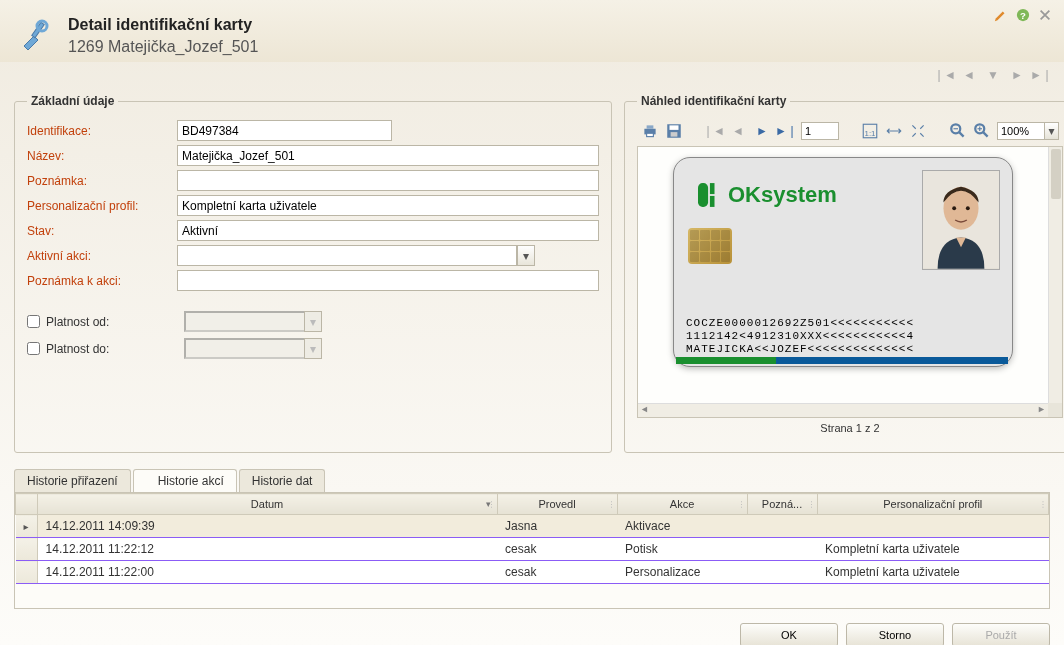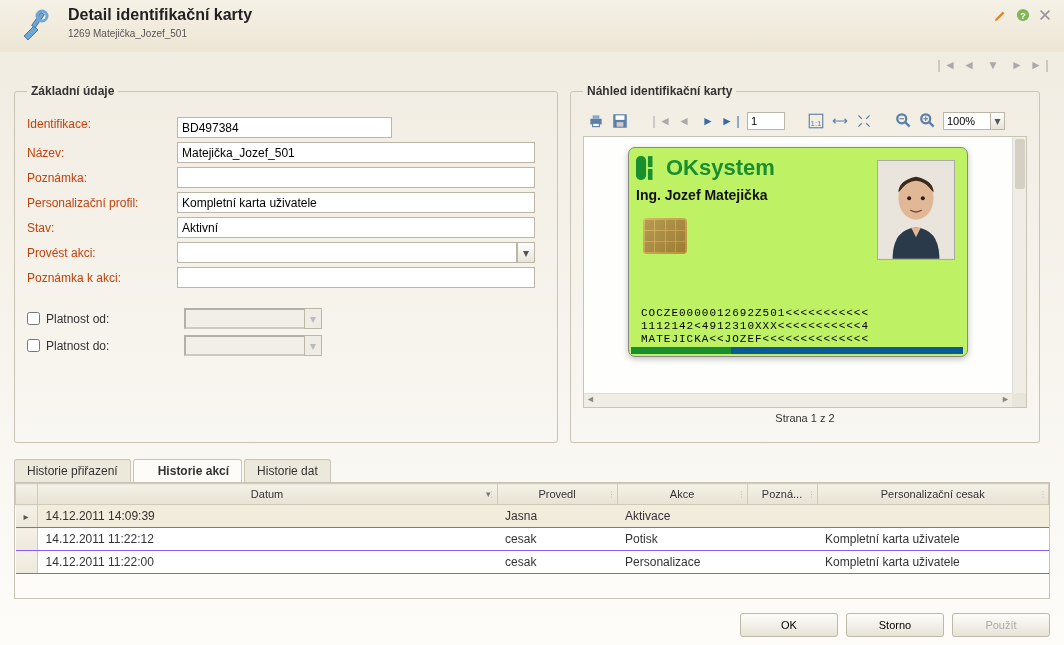--- a/index.html
+++ b/index.html
@@ -8,40 +8,40 @@
   font-size: 12px;
   background: linear-gradient(to bottom, #f0ebe0 0%, #fdfcf9 100%);
   color: #333;
   width: 1064px;
   height: 645px;
   overflow: hidden;
 }
 .window-header {
   display: flex;
   align-items: flex-start;
-  padding: 6px 14px 6px 14px;
+  padding: 16px 14px 6px 14px;
   background: linear-gradient(to bottom, #f5f1e6, #ede6d5);
   position: relative;
 }
 .window-header .tool-icon {
   width: 40px;
   height: 40px;
   margin-right: 14px;
   display: flex;
   align-items: center;
   justify-content: center;
 }
 .window-header .titles { flex: 1; }
 .window-title {
   font-size: 16px;
   font-weight: bold;
   color: #222;
 }
 .window-subtitle {
-  font-size: 10px;
+  font-size: 16px;
   color: #555;
   margin-top: 4px;
 }
 .header-actions {
   position: absolute;
   right: 12px;
   top: 8px;
   display: flex;
   gap: 8px;
   align-items: center;
@@ -95,22 +95,22 @@
   color: #c2410c;
 }
 .form-row input[type="text"],
 .form-row .txt-input {
   height: 21px;
   border: 1px solid #bbb6a6;
   background: #fff;
   padding: 0 4px;
   font-size: 12px;
 }
-.w200 { width: 215px; margin-top: 7px; }
-.w360 { width: 358px; }
+.w200 { width: 215px; }
+.w360 { width: 422px; }
 .w100 { width: 120px; }
 
 .combo {
   display: inline-flex;
   align-items: stretch;
   height: 21px;
 }
 .combo input { border-right: none; }
 .combo .arrow {
   width: 18px;
@@ -202,25 +202,25 @@
 }
 .scroll-corner {
   position:absolute; right:0; bottom:0; width:14px; height:14px;
   background:#e8e5da;
 }
 
 .id-card {
   width: 340px;
   height: 210px;
   border: 1px solid #888;
-  border-radius: 7px;
-  background: #bef264;
+  border-radius: 17px;
+  background: #e5e5e5;
   box-shadow: 0 2px 6px rgba(0,0,0,0.25);
   position: relative;
-  padding: 7px;
+  padding: 24px;
   font-family: Arial, sans-serif;
 }
 .card-brand {
   display: flex;
   align-items: center;
   gap: 8px;
 }
 .brand-logo {
   width: 22px; height: 24px;
 }
@@ -295,21 +295,21 @@
   border-bottom: none;
   padding: 4px 12px;
   background: #ece8dc;
   cursor: pointer;
   font-size: 12px;
   border-radius: 3px 3px 0 0;
   margin-right: 2px;
 }
 .tab.active {
   background: #fdfcf8;
-  font-weight: bold;
+  font-weight: normal;
   position: relative;
   z-index: 2;
   padding-left: 24px;
 }
 .tab-body {
   border: 1px solid #c9c4b5;
   background: #fdfcf8;
 }
 
 .grid {
@@ -424,21 +424,21 @@
     </div>
     <div class="form-row">
       <span class="lbl">Personalizační profil:</span>
       <input type="text" class="w360" value="Kompletní karta uživatele" style="">
     </div>
     <div class="form-row">
       <span class="lbl">Stav:</span>
       <input type="text" class="w360" value="Aktivní" style="">
     </div>
     <div class="form-row">
-      <span class="lbl">Provést akci:</span>
+      <span class="lbl">Aktivní akci:</span>
       <span class="combo">
         <input type="text" style="width: 340px;" value="">
         <span class="arrow">▾</span>
       </span>
     </div>
     <div class="form-row">
       <span class="lbl">Poznámka k akci:</span>
       <input type="text" class="w360" value="" style="">
     </div>
 
@@ -529,21 +529,20 @@
       <div class="preview-scroll">
         <div class="id-card">
           <div class="card-brand">
             <svg class="brand-logo" viewBox="0 0 24 26">
               <rect x="0" y="0" width="11" height="26" rx="5" fill="#1a8f2f"></rect>
               <rect x="13" y="0" width="5" height="12" fill="#1a8f2f"></rect>
               <rect x="13" y="14" width="5" height="12" fill="#1a8f2f"></rect>
             </svg>
             <span class="brand-text">OKsystem</span>
           </div>
-          <div class="card-name">Ing. Jozef Matejička</div>
           <div class="chip">
             <div></div>
               <div></div>
               <div></div>
               <div></div>
             <div></div>
               <div></div>
               <div></div>
               <div></div>
             <div></div>
@@ -589,21 +588,21 @@
   </div>
   <div class="tab-body">
     <table class="grid">
       <thead>
         <tr>
           <th class="rownum-col"></th>
           <th style="width:460px"><span>Datum</span><span class="sort-ind">▾</span><span class="th-dots">⋮</span></th>
           <th style="width:120px"><span>Provedl</span><span class="th-dots">⋮</span></th>
           <th style="width:130px"><span>Akce</span><span class="th-dots">⋮</span></th>
           <th style="width:70px"><span>Pozná...</span><span class="th-dots">⋮</span></th>
-          <th><span>Personalizační cesak</span><span class="th-dots">⋮</span></th>
+          <th><span>Personalizační profil</span><span class="th-dots">⋮</span></th>
         </tr>
       </thead>
       <tbody>
         <tr class="sel">
           <td></td>
           <td>14.12.2011 14:09:39</td>
           <td>Jasna</td>
           <td>Aktivace</td>
           <td></td>
           <td></td>

